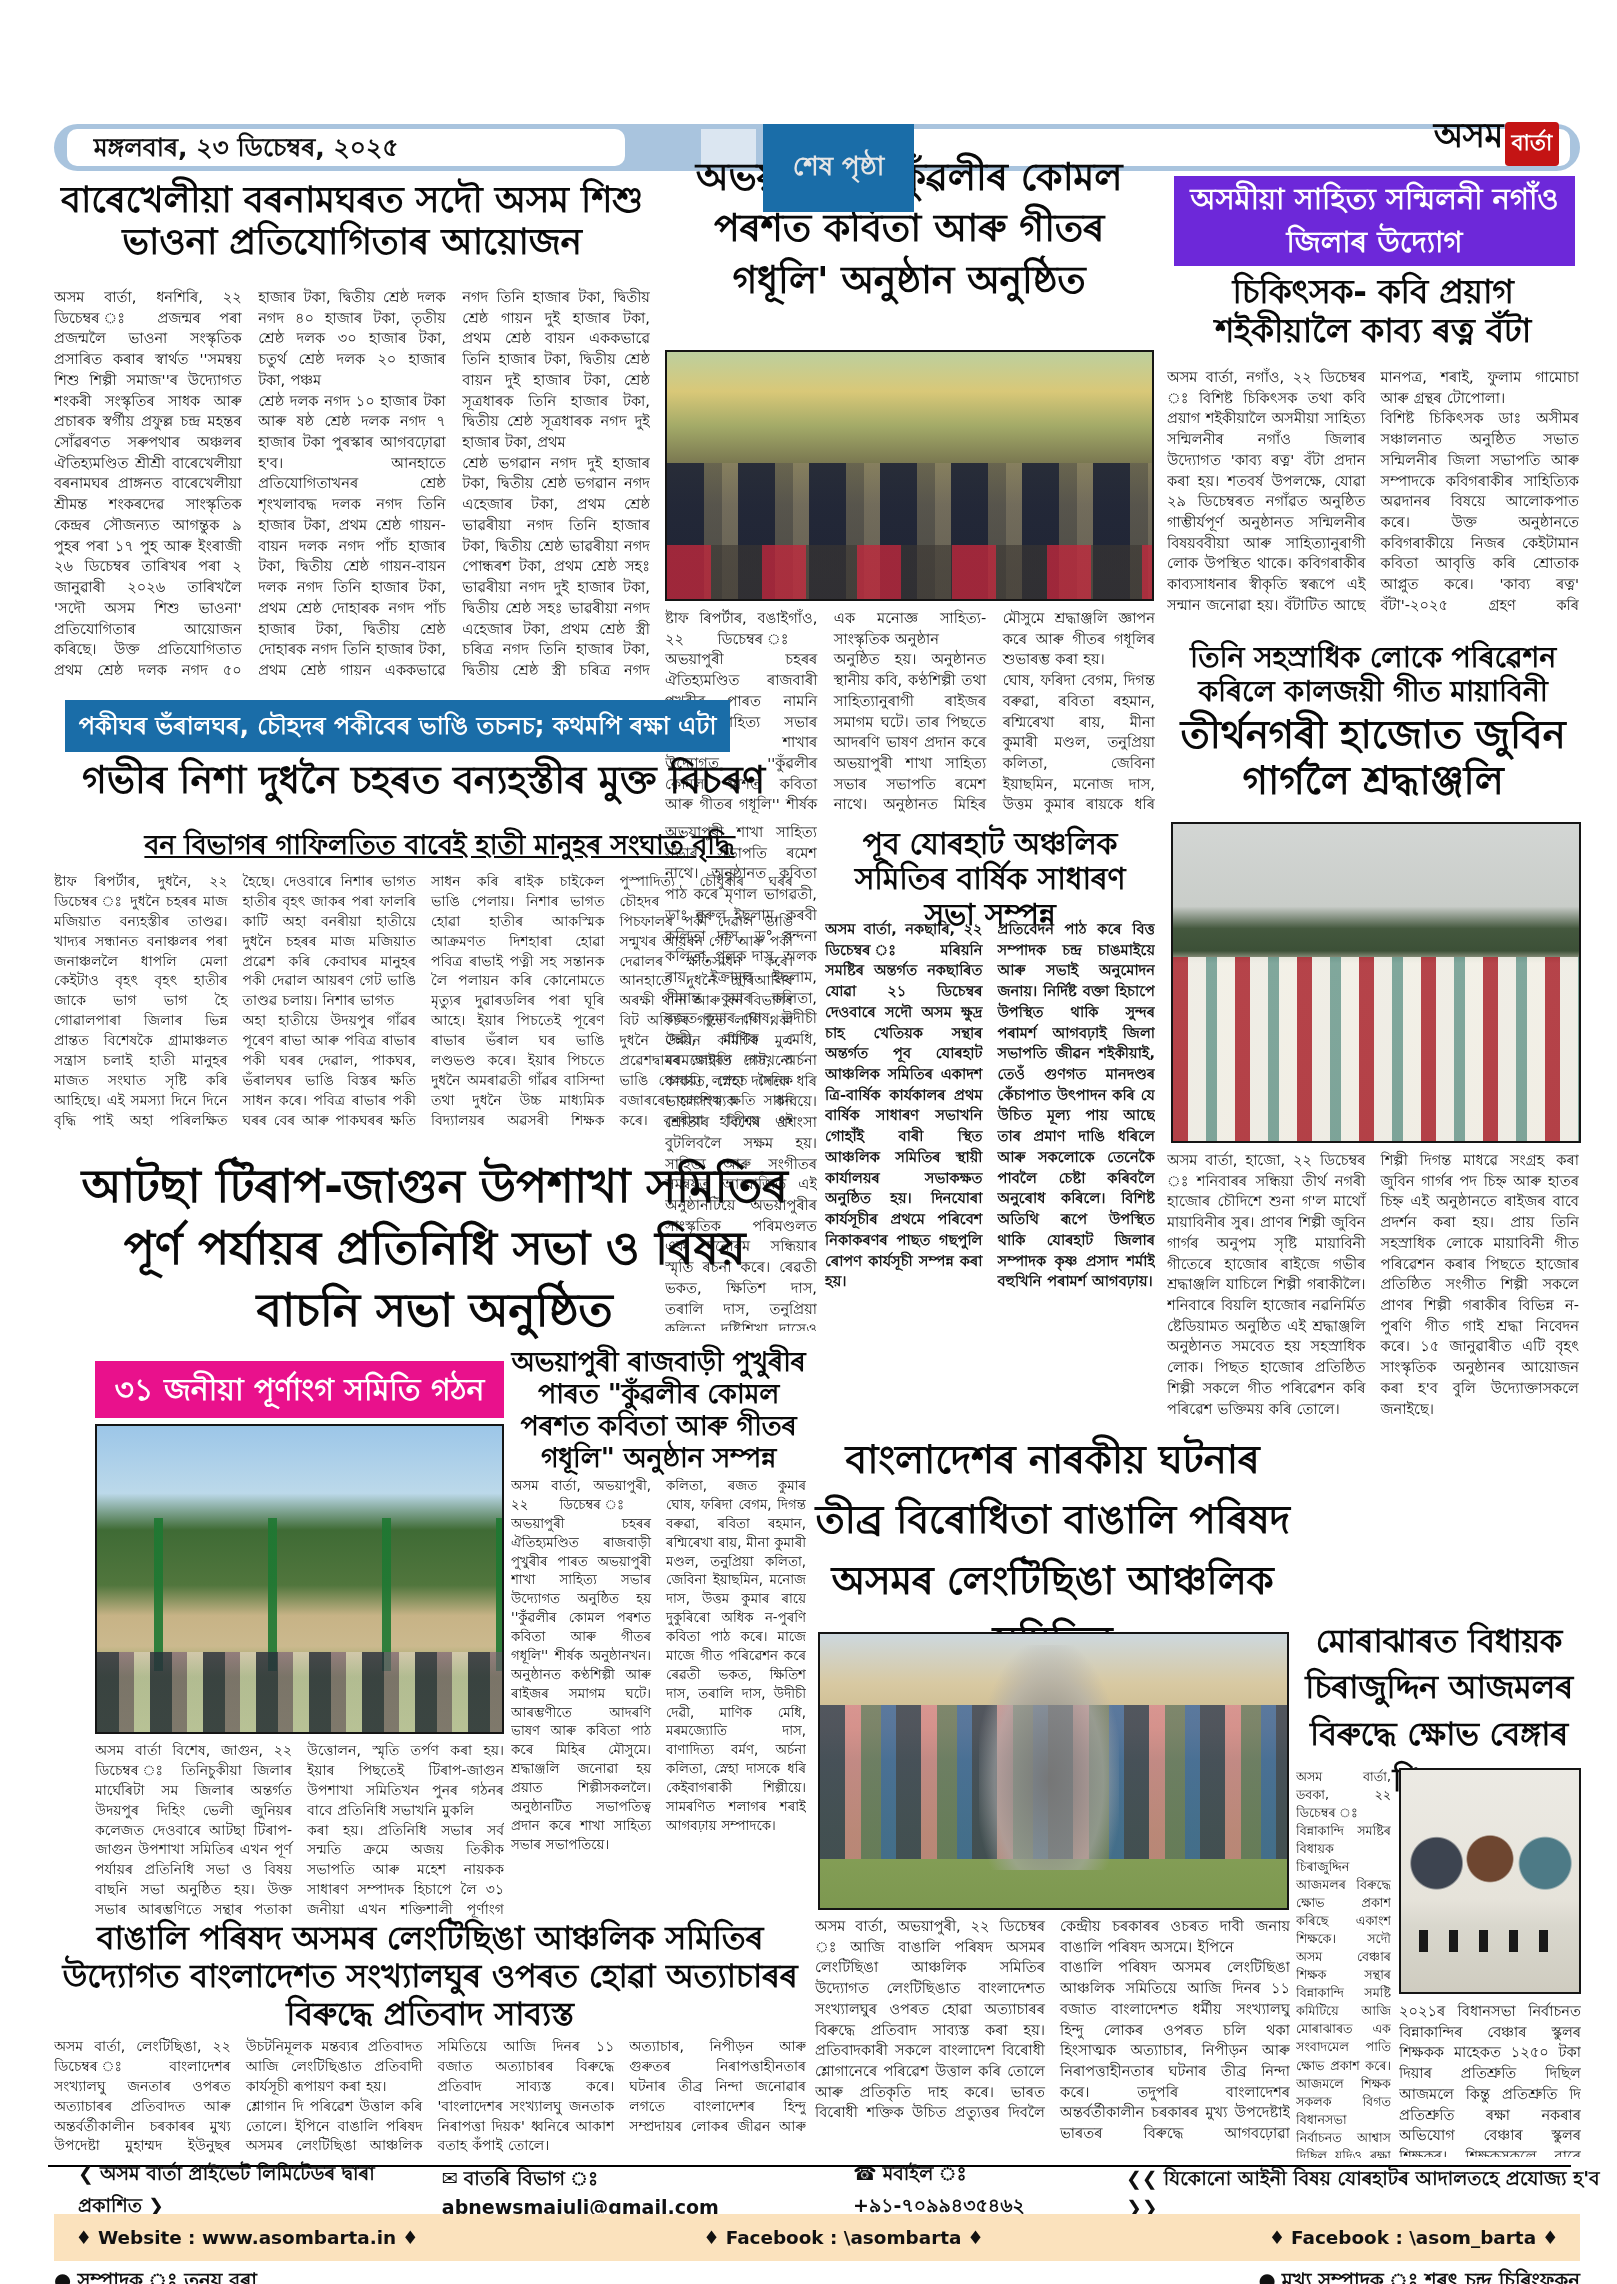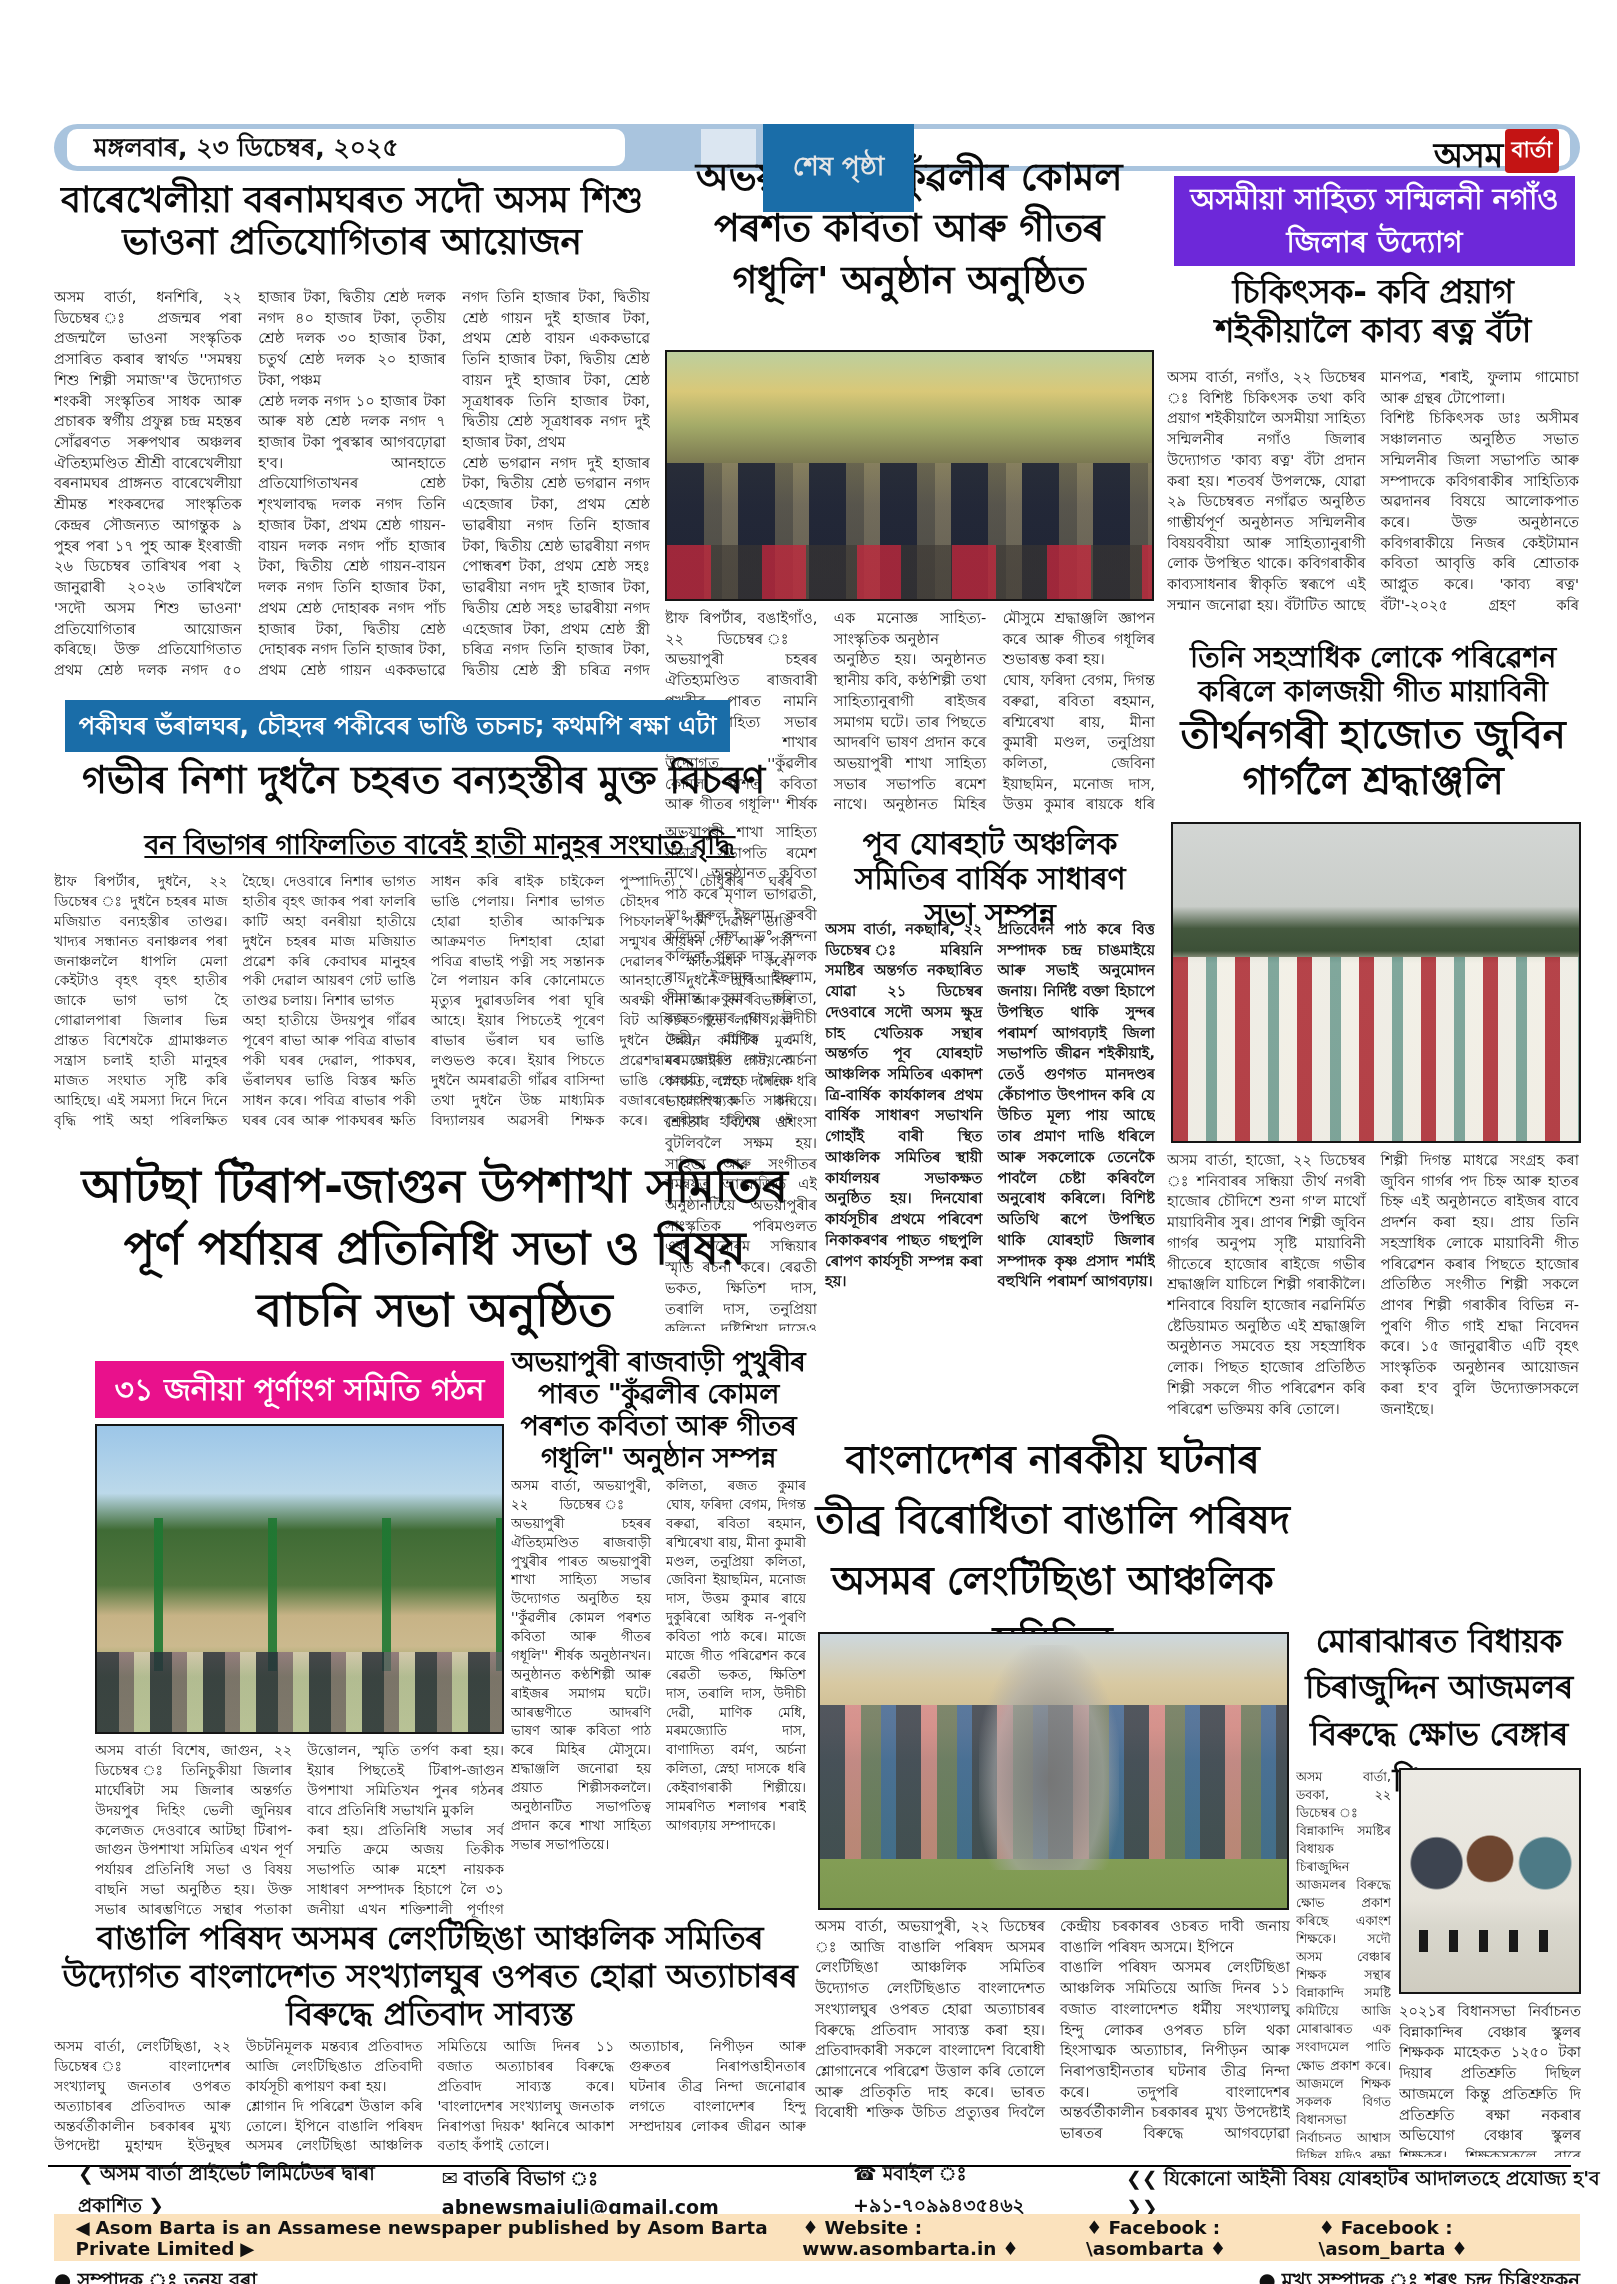--- a/index.html
+++ b/index.html
@@ -11,21 +11,21 @@
   .bodytxt{text-align:justify;color:#151515;overflow:hidden;line-height:1.42;
            word-spacing:0.6px;}
   .cols3{column-count:3;column-gap:16.5px;}
   .cols4{column-count:4;column-gap:15px;}
   .cols2{column-count:2;column-gap:15px;}
   .photo{border:2.5px solid #151515;box-sizing:border-box;}
   
   .masthead{background:#a9c4de;border-radius:25px;}
   .mh-white{position:absolute;background:#fff;border-radius:10px;top:5px;height:37px;}
   .mh-date{left:12.7px;width:558px;font-size:25px;font-weight:bold;line-height:37px;padding-left:27px;box-sizing:border-box;}
-  .mh-logo{right:10px;width:673px;display:flex;align-items:flex-start;justify-content:flex-end;padding-right:11.4px;box-sizing:border-box;}
+  .mh-logo{right:10px;width:673px;display:flex;align-items:flex-end;justify-content:flex-end;padding-right:11.4px;box-sizing:border-box;}
   .mh-tab{position:absolute;left:709px;top:0;width:151px;height:88px;background:#1a6da8;
           color:#e5e5e5;font-size:26px;font-weight:bold;display:flex;align-items:center;justify-content:center;z-index:3;}
   .mh-wing{position:absolute;top:5px;width:55px;height:37px;background:#dbe6f1;}
   .logo-black{font-size:34px;font-weight:bold;color:#0a0a0a;letter-spacing:-0.6px;}
   .logo-badge{margin-left:2.5px;background:#c41414;color:#fff;font-size:21.6px;font-weight:bold;
               padding:3.8px 6.3px;border-radius:3.8px;}
   
   .ph-event{background:
      linear-gradient(180deg,#bccf9e 0%,#d9c878 16%,#a3aa68 30%,#77744f 46%,#54534a 62%,#3c3d3c 100%);}
   .ph-event:before{content:"";position:absolute;inset:45% 0 0 0;
@@ -158,21 +158,20 @@
   </div>
 
   <div class="abs f-rule" style="left:48px;top:2165px;width:1523px;height:0;"></div>
   <div class="abs f-row1" style="left:54px;top:2174px;width:1526px;height:33px;">
     <span><span class="ico">❮ </span><span>অসম বাৰ্তা প্ৰাইভেট লিমিটেডৰ দ্বাৰা প্ৰকাশিত</span><span class="ico"> ❯</span></span>
     <span><span class="ico">✉ </span><span>বাতৰি বিভাগ ঃ abnewsmajuli@gmail.com</span></span>
     <span><span class="ico">☎ </span><span>মবাইল ঃ +৯১-৭০৯৯৪৩৫৪৬২</span></span>
     <span><span class="ico">❮❮ </span><span>যিকোনো আইনী বিষয় যোৰহাটৰ আদালতহে প্ৰযোজ্য হ'ব</span><span class="ico"> ❯❯</span></span>
   </div>
   <div class="abs f-band" style="left:54px;top:2214px;width:1526px;height:47px;">
-    <span><span class="ico">◀ </span><span>Asom Barta is an Assamese newspaper published by Asom Barta Private Limited</span><span class="ico"> ▶</span></span>
     <span><span class="ico">♦ </span><span>Website : www.asombarta.in</span><span class="ico"> ♦</span></span>
     <span><span class="ico">♦ </span><span>Facebook : \asombarta</span><span class="ico"> ♦</span></span>
     <span><span class="ico">♦ </span><span>Facebook : \asom_barta</span><span class="ico"> ♦</span></span>
   </div>
   <div class="abs f-row3" style="left:54px;top:2266px;width:1526px;">
     <span><span class="ico">● </span><span>সম্পাদক ঃ তনয় বৰা</span></span>
     <span><span class="ico">● </span><span>মুখ্য সম্পাদক ঃ শৰৎ চন্দ্ৰ চিৰিংফুকন</span></span>
   </div>
 
 </div>

